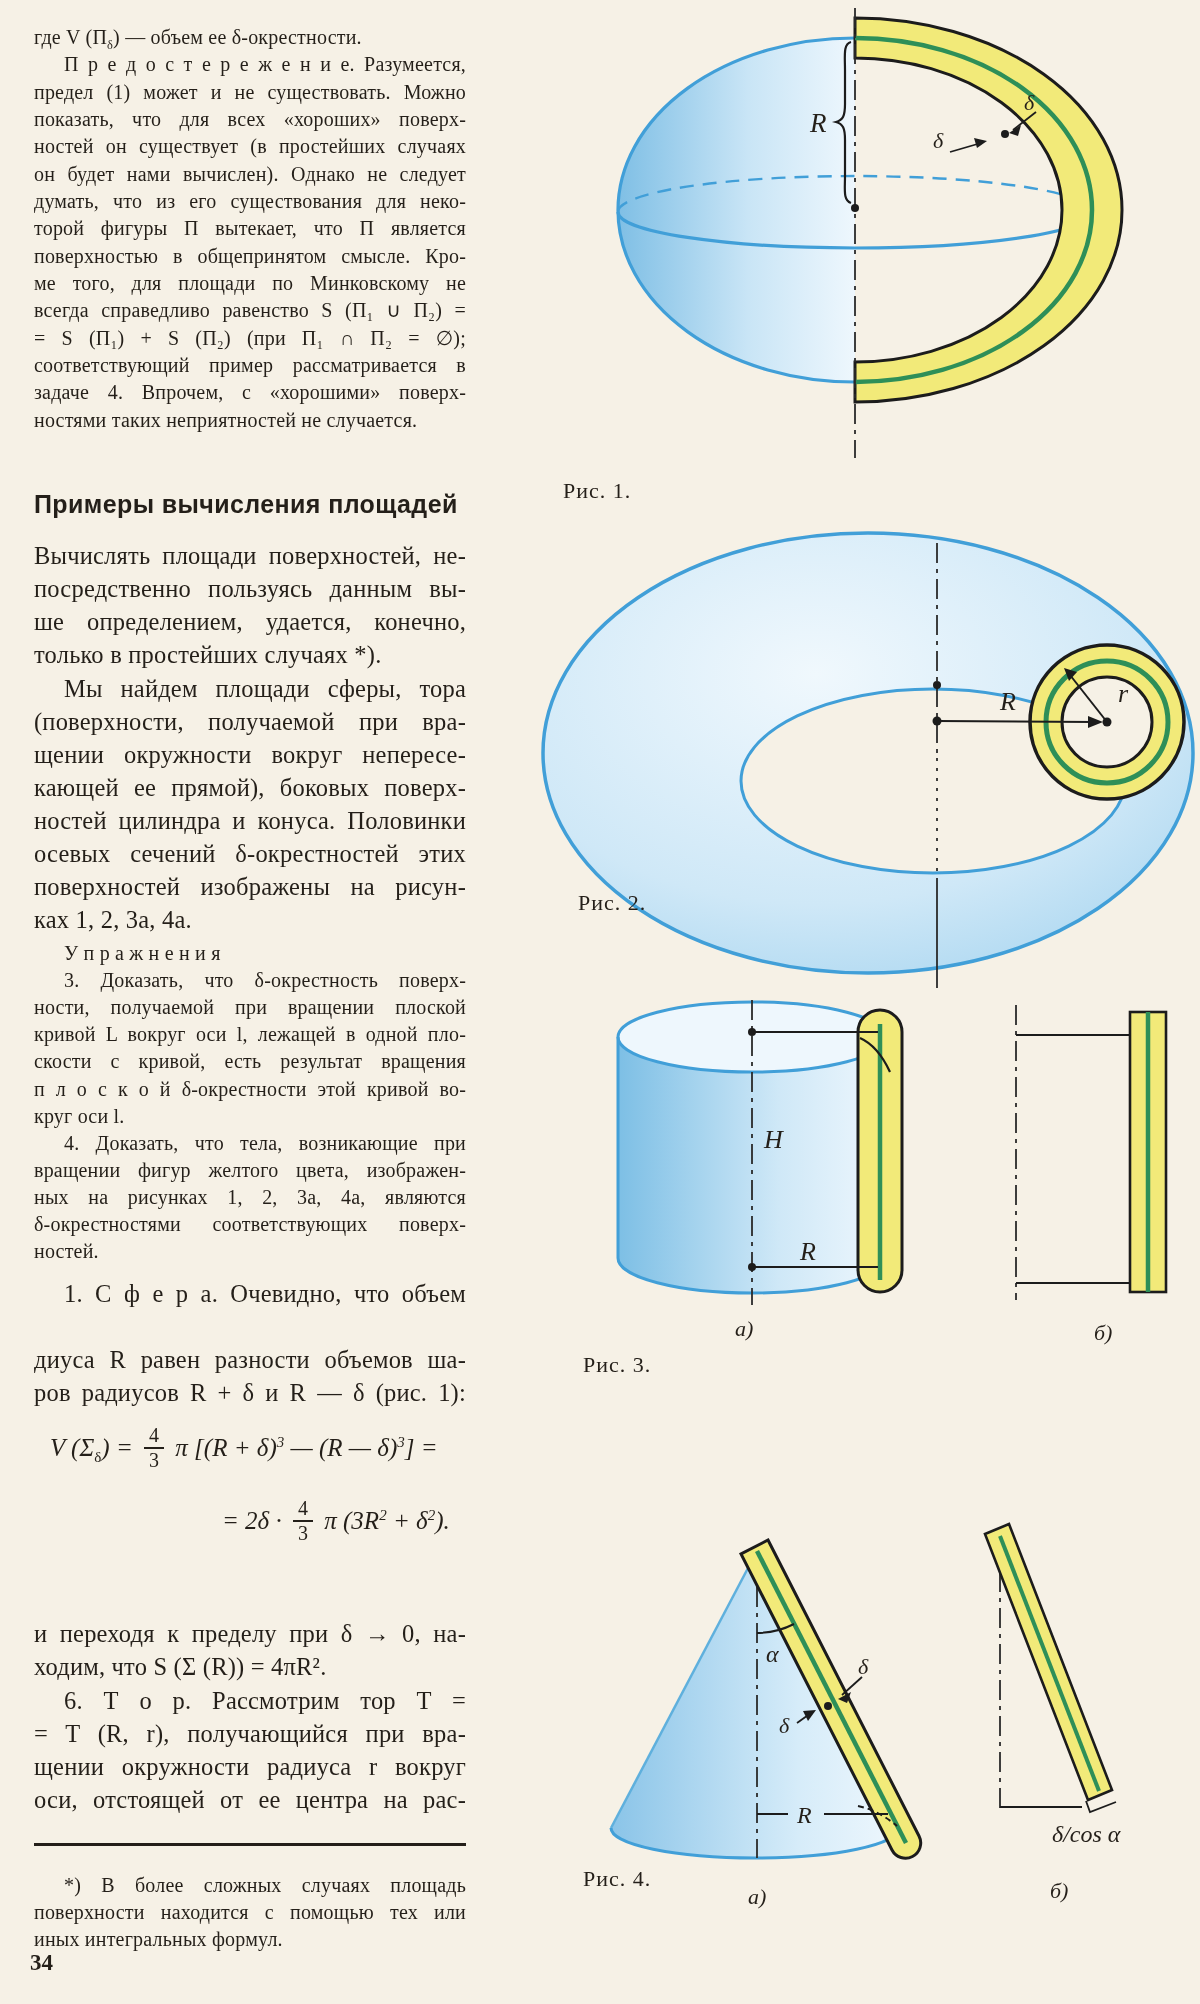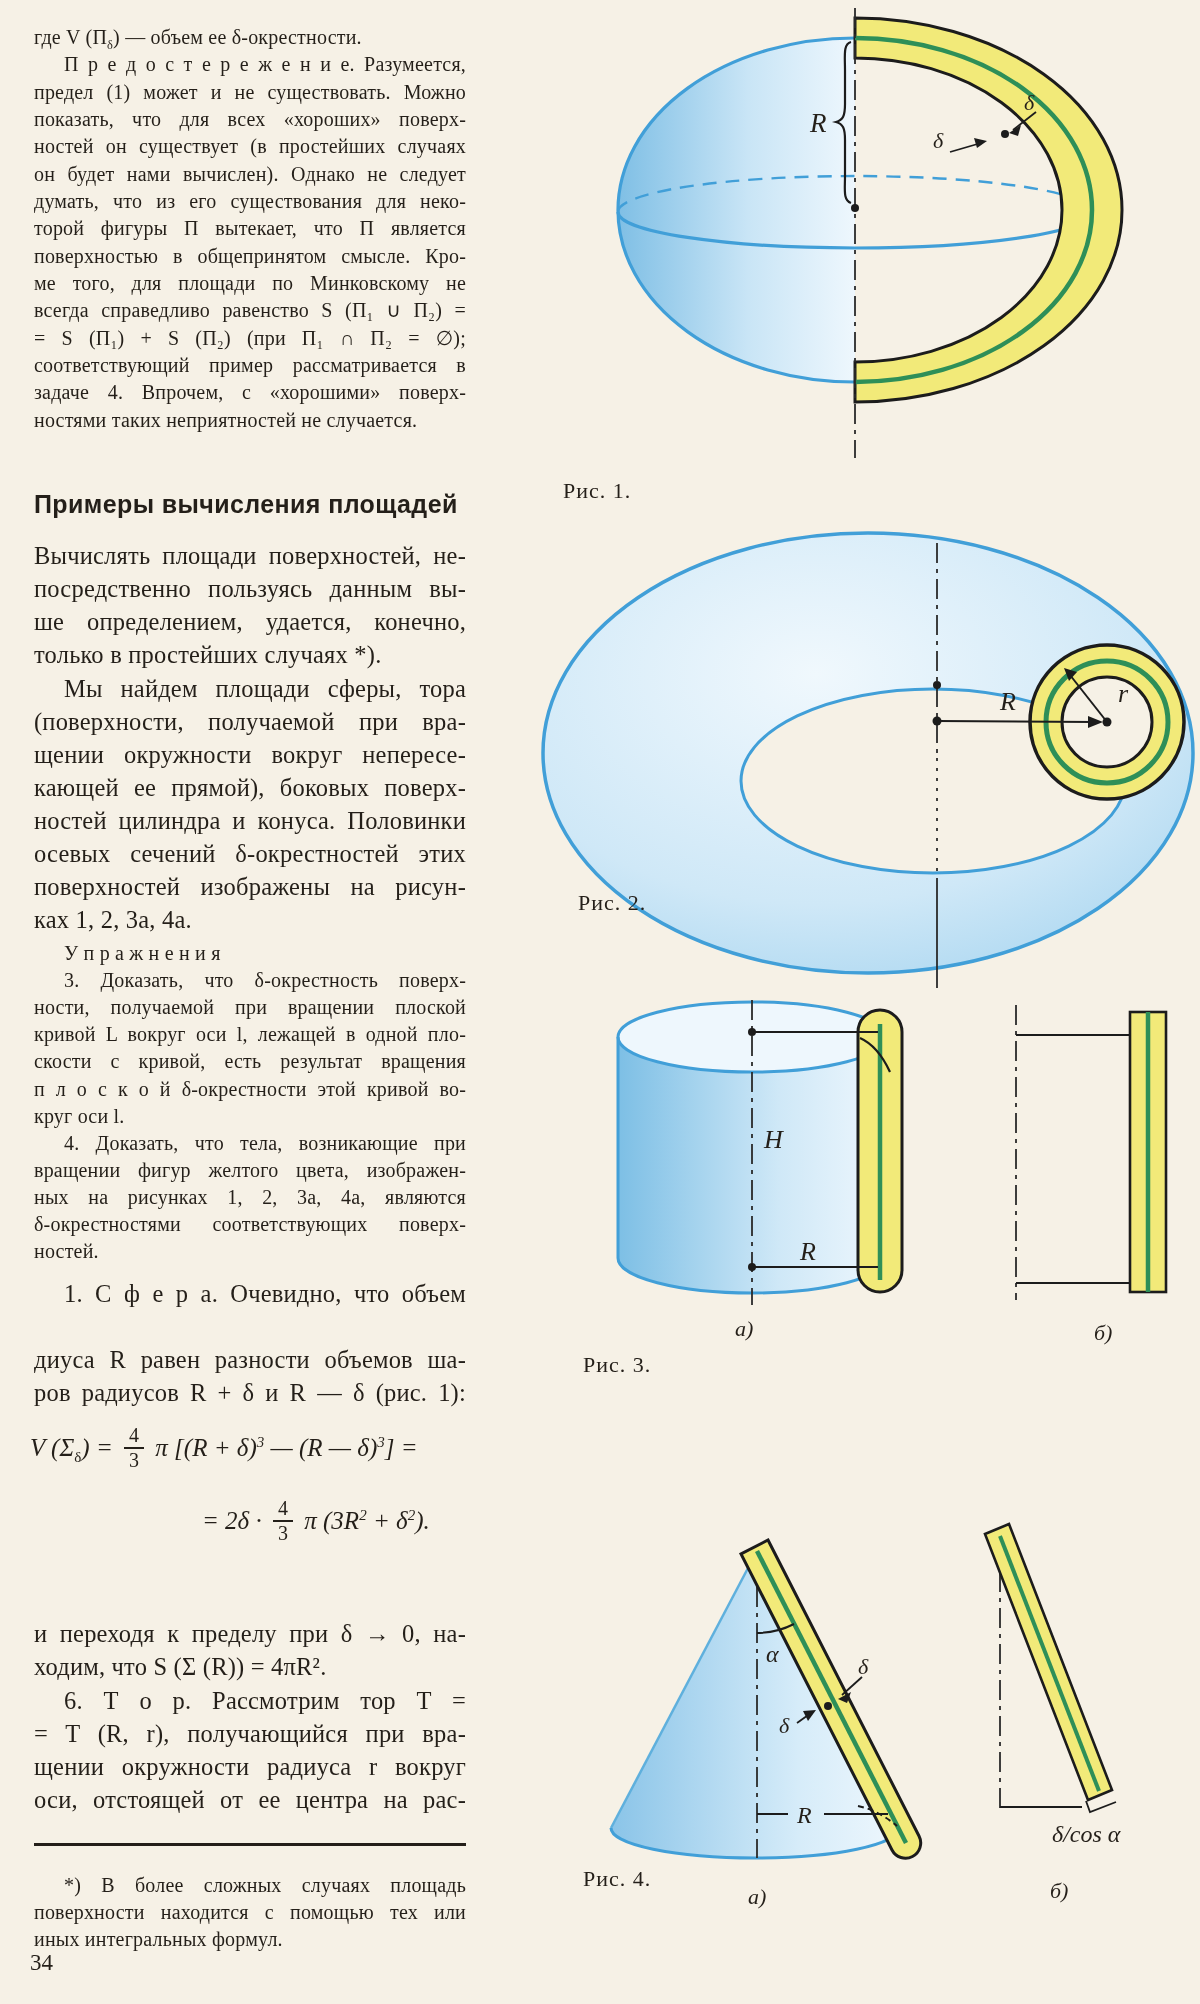--- a/index.html
+++ b/index.html
@@ -6,31 +6,31 @@
   .page{position:relative;width:1200px;height:2004px;background:#f6f1e6;overflow:hidden;
         font-family:"Liberation Serif",serif;color:#241f19;}
   .ln{position:absolute;left:34px;width:432px;box-sizing:border-box;
       text-align:justify;text-align-last:justify;letter-spacing:0.2px;}
   .sm{font-size:20px;line-height:26px;}
   .lg{font-size:24.5px;line-height:31px;}
   .ind{padding-left:30px;}
   .last{text-align-last:left;}
   .heading{position:absolute;left:34px;top:490px;font-family:"Liberation Sans",sans-serif;
            font-weight:bold;font-size:25px;letter-spacing:0.4px;}
-  .formula{position:absolute;left:30px;width:432px;font-size:25px;font-style:italic;}
+  .formula{position:absolute;left:50px;width:432px;font-size:25px;font-style:italic;}
   .formula sub{font-size:0.6em;font-style:normal;}
   .formula sup{font-size:0.6em;}
   .frac{display:inline-block;text-align:center;vertical-align:-0.55em;margin:0 5px;
         font-size:20px;line-height:1.05;font-style:normal;}
   .fnum{display:block;border-bottom:2px solid #241f19;padding:0 5px 1px 5px;}
   .fden{display:block;padding-top:1px;}
   .figcap{position:absolute;font-weight:normal;font-size:22px;letter-spacing:1px;}
   .figlab{position:absolute;font-style:italic;font-size:22px;}
   .rule{position:absolute;left:34px;top:1843px;width:432px;height:3px;background:#241f19;}
-  .pagenum{position:absolute;left:30px;top:1950px;font-weight:normal;font-size:23px;}
+  .pagenum{position:absolute;left:30px;top:1950px;font-weight:bold;font-size:23px;}
   .fig{position:absolute;}
   svg text{fill:#241f19;font-family:"Liberation Serif",serif;}
   sub{font-size:0.62em;}
 </style>
 </head>
 <body>
 
 <div class="page">
 
   <div class="ln sm last" style="top:24px"><span>где V (П</span><sub>δ</sub><span>) — объем ее δ-окрестности.</span></div>

